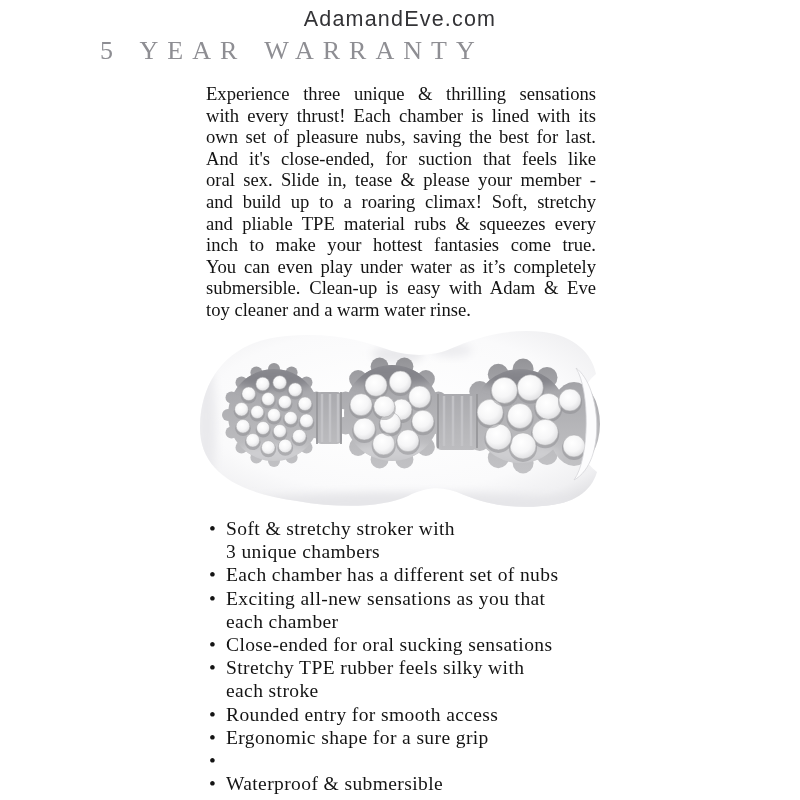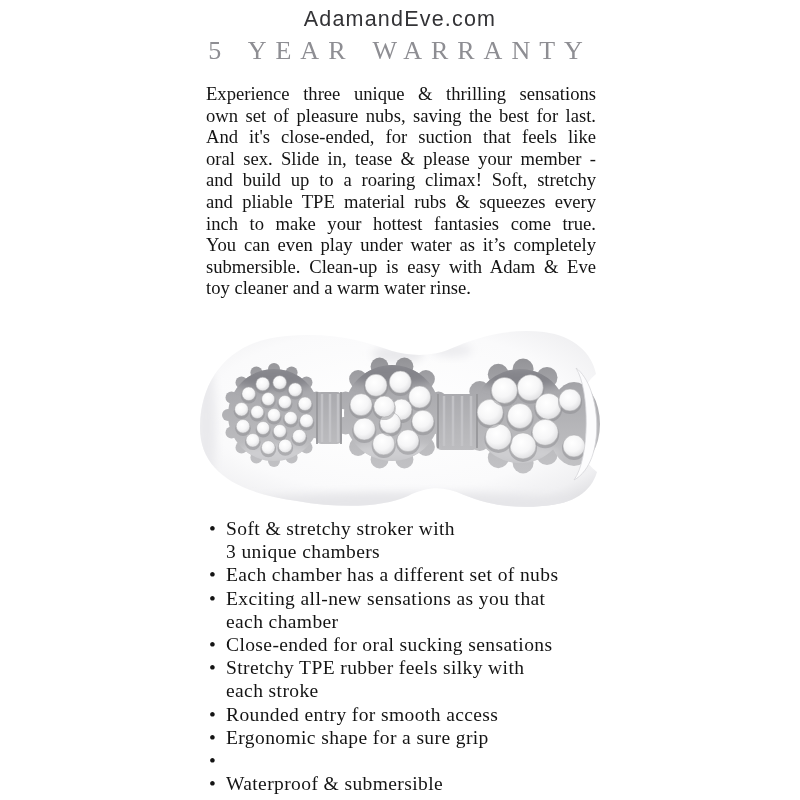--- a/index.html
+++ b/index.html
@@ -1,21 +1,21 @@
 <!DOCTYPE html>
 <html><head>
 <meta charset="utf-8">
 <style>
   html,body{margin:0;padding:0;background:#ffffff;}
   .page{position:relative;width:800px;height:800px;background:#ffffff;overflow:hidden;
         font-family:"Liberation Serif",serif;color:#141414;}
   .site-title{position:absolute;top:7px;left:0;width:800px;text-align:center;
         font-family:"Liberation Sans",sans-serif;font-size:21.5px;letter-spacing:1.2px;
         color:#333336;font-weight:400;}
-  .warranty{position:absolute;top:36px;left:100px;width:600px;text-align:center;
+  .warranty{position:absolute;top:36px;left:100px;width:600px;text-align:left;
         font-size:26px;color:#8e8e93;letter-spacing:9px;word-spacing:3px;font-weight:400;}
   .description{position:absolute;top:83px;left:206px;width:390px;
         font-size:18.6px;line-height:21.6px;}
   .desc-line{text-align:justify;text-align-last:justify;font-family:Liberation Serif, serif;}
   .desc-line.last{text-align:right;text-align-last:left;}
   .illustration{position:absolute;top:328px;left:192px;width:420px;height:190px;}
   .features{position:absolute;top:517px;left:209px;width:400px;margin:0;padding:0;
         list-style:none;font-size:19.5px;line-height:23.2px;letter-spacing:0.4px;}
   .features li{display:flex;align-items:flex-start;}
   .features .bullet{width:17px;flex:none;}
@@ -25,20 +25,21 @@
 <body>
 
 <div class="page">
 
   <div class="site-title">AdamandEve.com</div>
 
   <div class="warranty">5 YEAR WARRANTY</div>
 
   <div class="description">
     <div class="desc-line">Experience three unique &amp; thrilling sensations</div>
+    <div class="desc-line">with every thrust! Each chamber is lined with its</div>
     <div class="desc-line">own set of pleasure nubs, saving the best for last.</div>
     <div class="desc-line">And it's close-ended, for suction that feels like</div>
     <div class="desc-line">oral sex. Slide in, tease &amp; please your member -</div>
     <div class="desc-line">and build up to a roaring climax! Soft, stretchy</div>
     <div class="desc-line">and pliable TPE material rubs &amp; squeezes every</div>
     <div class="desc-line">inch to make your hottest fantasies come true.</div>
     <div class="desc-line">You can even play under water as it’s completely</div>
     <div class="desc-line">submersible. Clean-up is easy with Adam &amp; Eve</div>
     <div class="desc-line last">toy cleaner and a warm water rinse.</div>
   </div>

